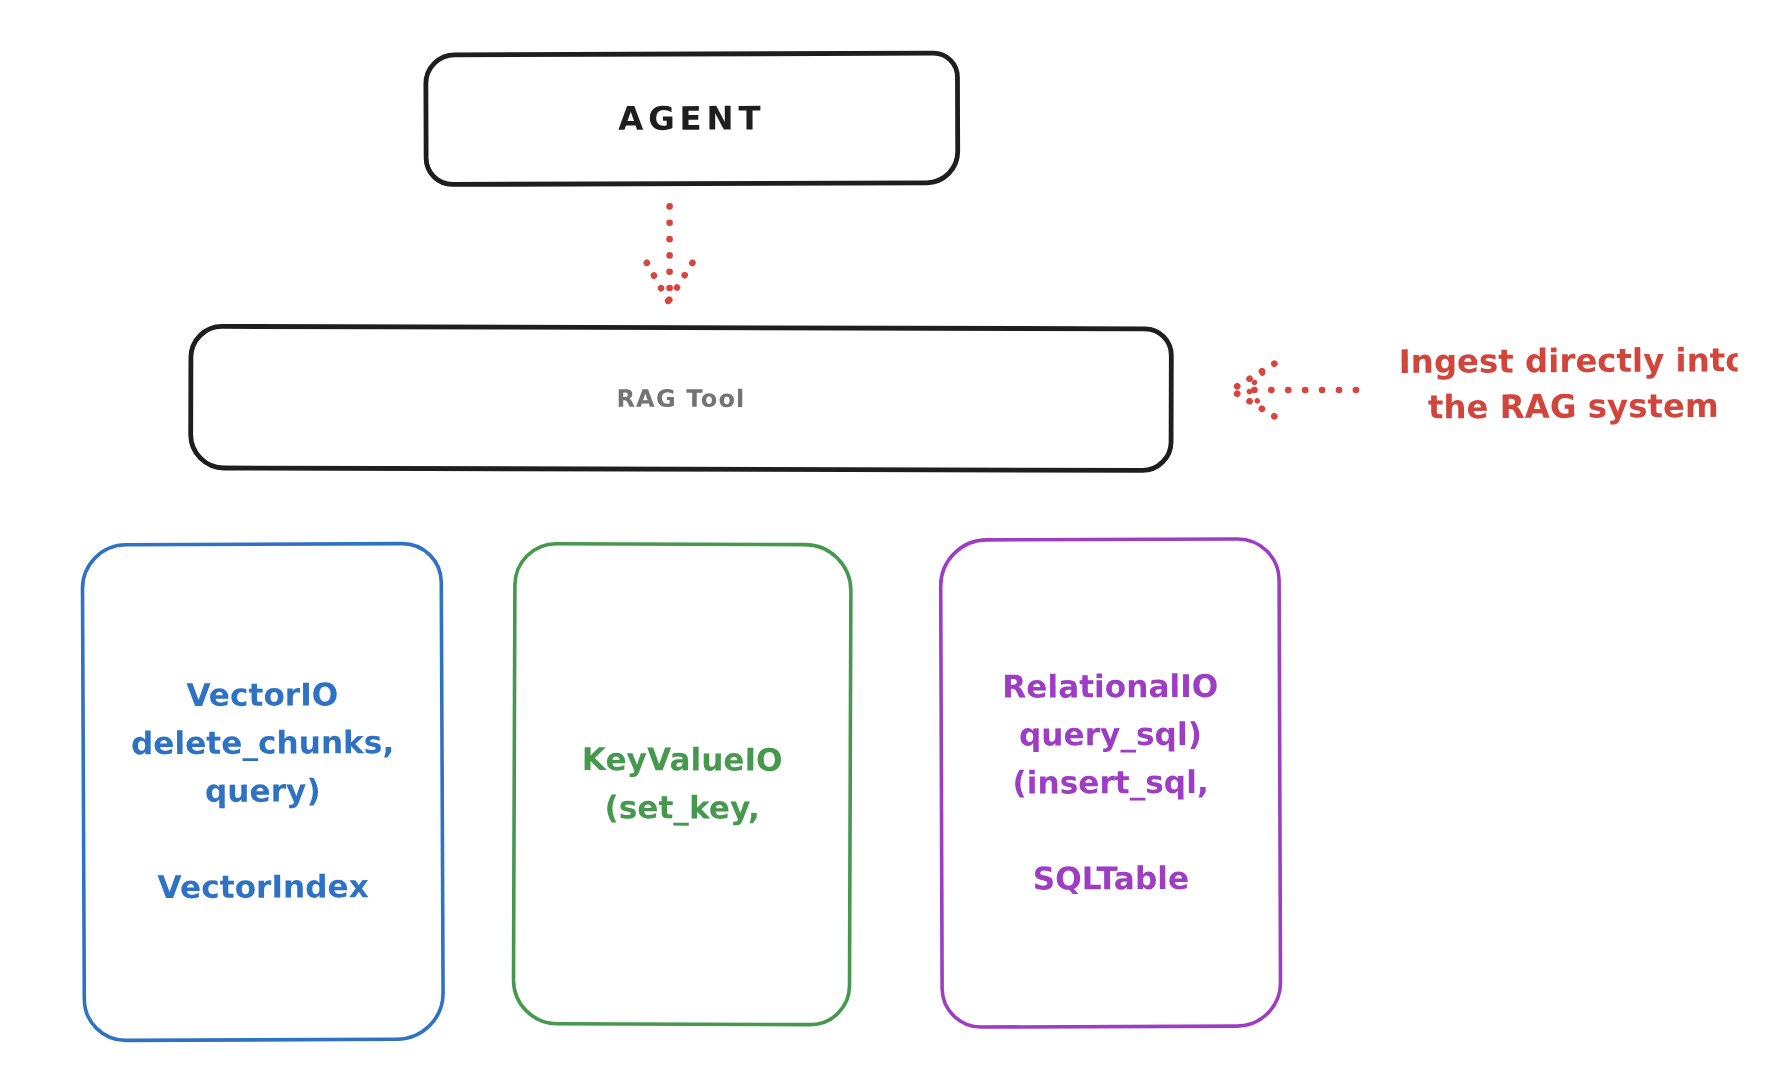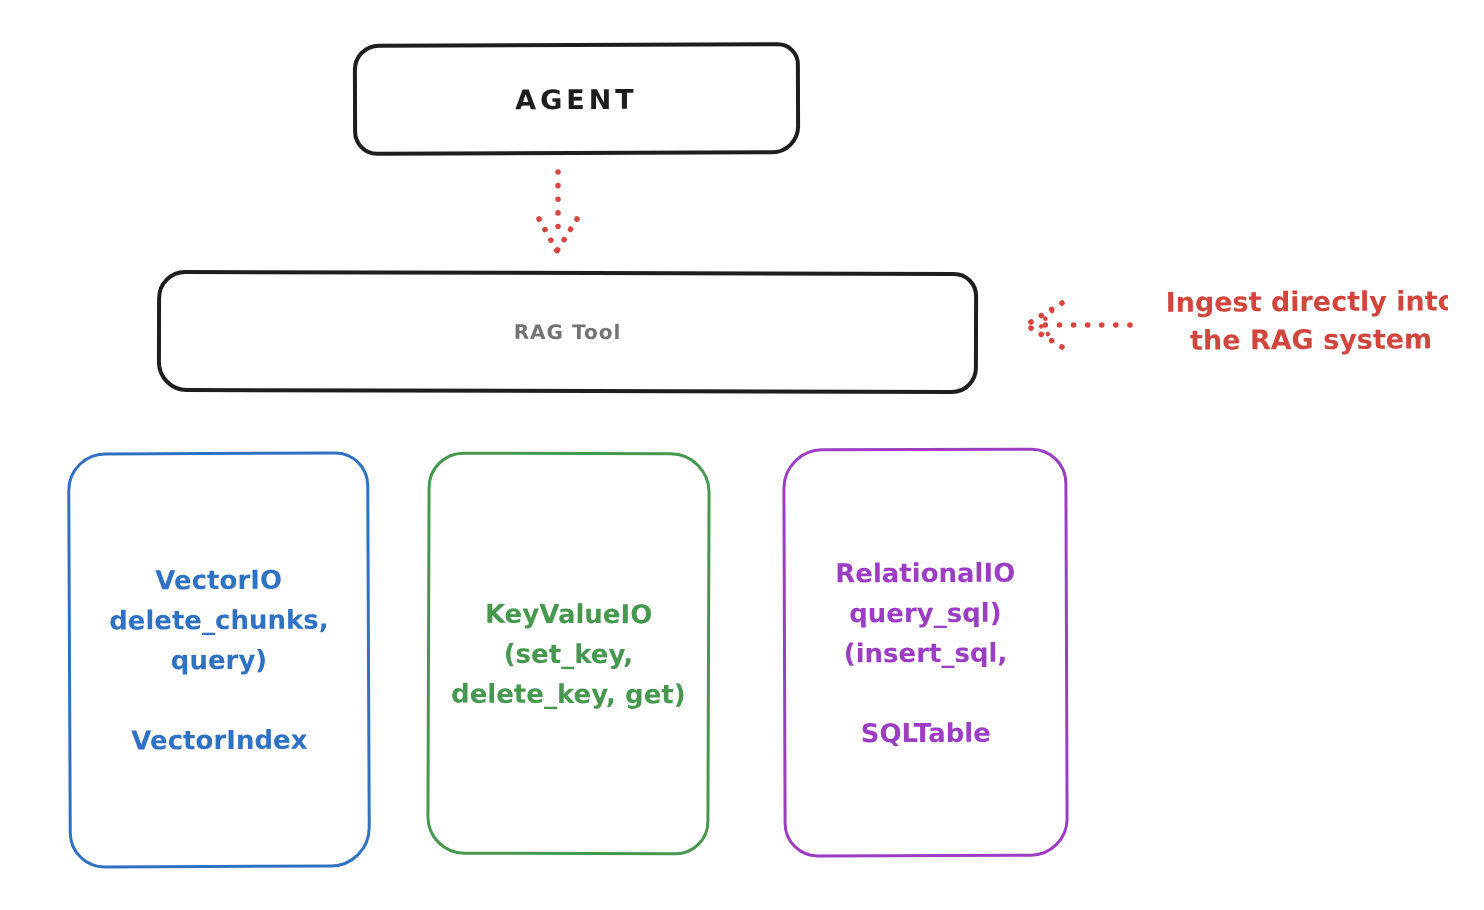--- a/index.html
+++ b/index.html
@@ -148,21 +148,20 @@
   <div class="sketch-box io-box vector-box">
     <div class="line">VectorIO</div>
     <div class="line">delete_chunks,</div>
     <div class="line">query)</div>
     <div class="index-label">VectorIndex</div>
   </div>
 
   <div class="sketch-box io-box keyvalue-box">
     <div class="line">KeyValueIO</div>
     <div class="line">(set_key,</div>
-    <div class="line">delete_key, get)</div>
   </div>
 
   <div class="sketch-box io-box relational-box">
     <div class="line">RelationalIO</div>
     <div class="line">query_sql)</div>
     <div class="line">(insert_sql,</div>
     <div class="index-label">SQLTable</div>
   </div>
 
 </div>

